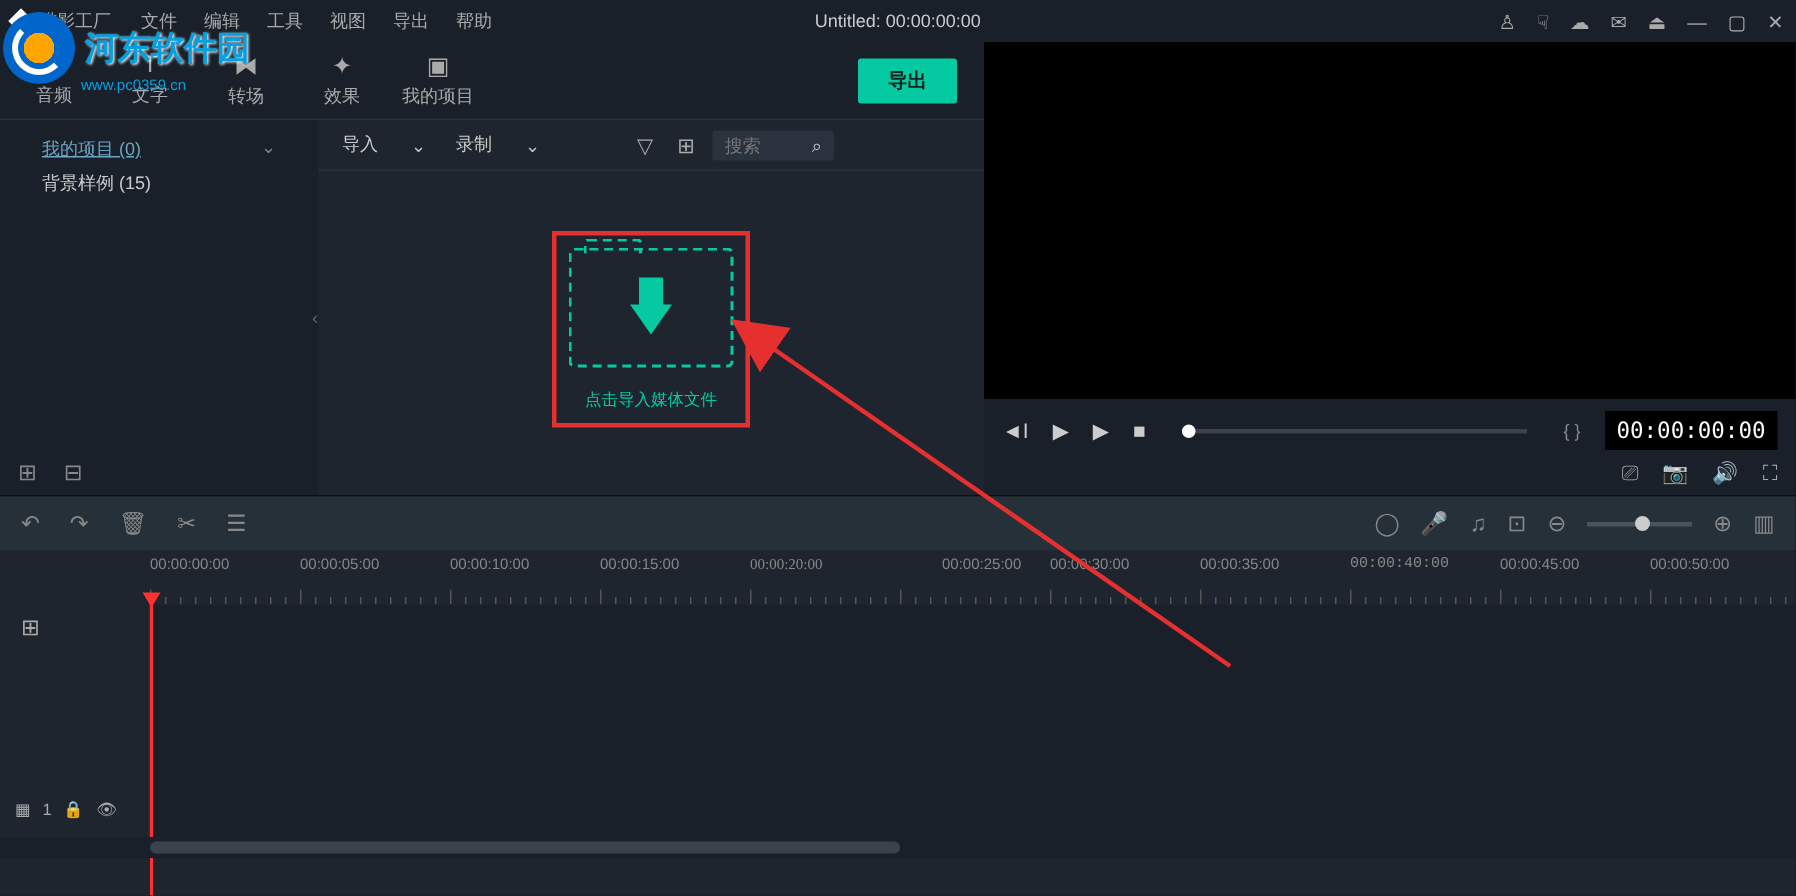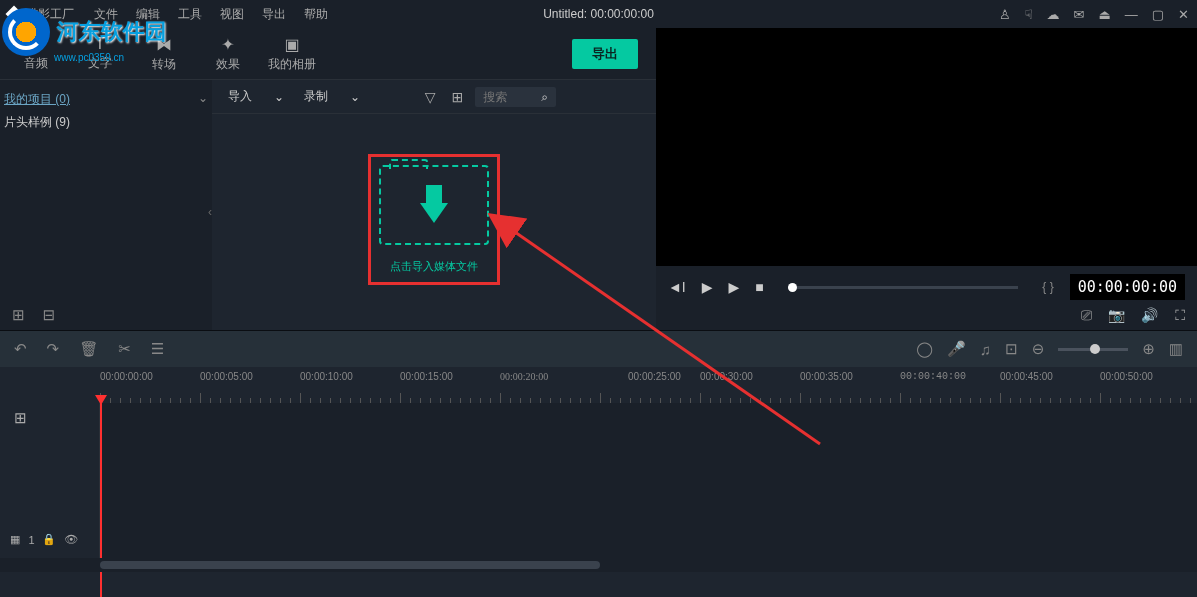--- a/index.html
+++ b/index.html
@@ -12,21 +12,21 @@
 .titlebar .right-icons { margin-left: auto; display: flex; gap: 14px; align-items: center; }
 .titlebar .right-icons span { cursor: pointer; font-size: 13px; }
 .main-row { display: flex; height: 302px; }
 .left-panel { width: 656px; display: flex; flex-direction: column; }
 .tabs-row { height: 52px; display: flex; align-items: center; padding: 0 4px; gap: 0; border-bottom: 1px solid #2a3038; }
 .tab { width: 64px; text-align: center; color: #aaa; font-size: 12px; cursor: pointer; padding: 6px 0; }
 .tab.active { color: #fff; border-bottom: 2px solid #fff; }
 .tab .icon { font-size: 16px; display: block; margin-bottom: 2px; }
 .export-btn { margin-left: auto; margin-right: 14px; background: #05c9a1; color: #0a2420; padding: 6px 20px; font-size: 13px; border-radius: 2px; cursor: pointer; font-weight: bold; }
 .content-row { flex: 1; display: flex; }
-.sidebar { width: 212px; padding: 8px 4px; font-size: 12px; position: relative; }
+.sidebar { width: 212px; padding: 8px 28px; font-size: 12px; position: relative; }
 .sidebar .proj-item { padding: 3px 0; color: #6ba5c4; text-decoration: underline; cursor: pointer; }
 .sidebar .proj-item.normal { color: #ccc; text-decoration: none; }
 .sidebar .sub-item { padding: 3px 0 3px 18px; color: #ccc; cursor: pointer; }
 .sidebar .chev { float: right; color: #888; }
 .sidebar .collapse-handle { position: absolute; right: 0; top: 50%; color: #666; cursor: pointer; }
 .sidebar-bottom { position: absolute; bottom: 6px; left: 12px; display: flex; gap: 18px; color: #888; }
 .sidebar-bottom span { cursor: pointer; font-size: 15px; }
 .media-area { flex: 1; background: #1e252f; display: flex; flex-direction: column; }
 .media-toolbar { height: 34px; display: flex; align-items: center; padding: 0 10px; gap: 8px; font-size: 12px; color: #ccc; border-bottom: 1px solid #2a3038; }
 .media-toolbar .dd { display: flex; align-items: center; gap: 22px; cursor: pointer; padding: 0 6px; }
@@ -100,27 +100,27 @@
   </div>
 </div>
 
 <div class="main-row">
   <div class="left-panel">
     <div class="tabs-row">
       <div class="tab"><span class="icon">♪♪</span><span>音频</span></div>
       <div class="tab"><span class="icon">T</span><span>文字</span></div>
       <div class="tab"><span class="icon">⧓</span><span>转场</span></div>
       <div class="tab"><span class="icon">✦</span><span>效果</span></div>
-      <div class="tab"><span class="icon">▣</span><span>我的相册</span></div>
+      <div class="tab"><span class="icon">▣</span><span>我的项目</span></div>
       <div class="export-btn">导出</div>
     </div>
     <div class="content-row">
       <div class="sidebar">
         <div class="proj-item"><span>我的项目 (0)</span><span class="chev">⌄</span></div>
-        <div class="proj-item normal">片头样例 (9)</div>
+        <div class="proj-item normal">背景样例 (15)</div>
         <div class="collapse-handle">‹</div>
         <div class="sidebar-bottom">
           <span>⊞</span>
           <span>⊟</span>
         </div>
       </div>
       <div class="media-area">
         <div class="media-toolbar">
           <div class="dd">
               <span>导入</span>

